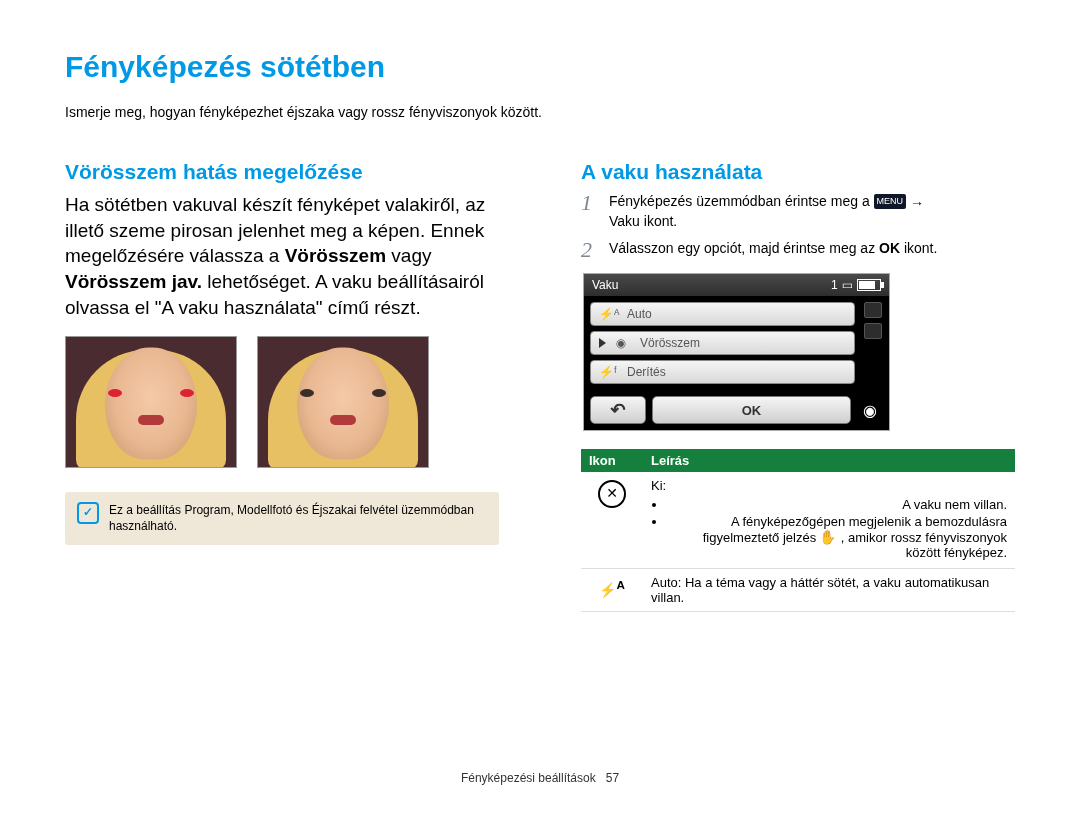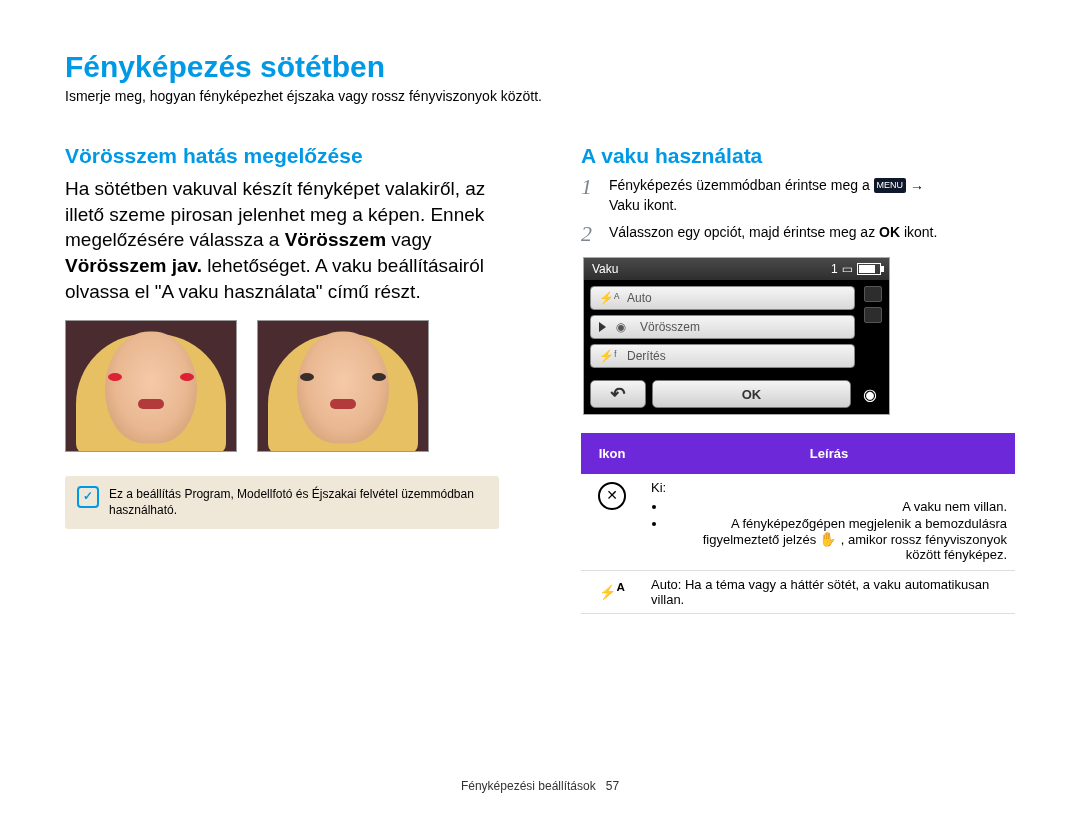--- a/index.html
+++ b/index.html
@@ -12,21 +12,21 @@
     overflow: hidden;
     position: relative;
   }
   .page {
     padding: 50px 65px 0 65px;
   }
   .title {
     color: #0099e5;
     font-size: 30px;
     font-weight: bold;
-    margin: 0 0 4px 0;
+    margin: 0 0 20px 0;
   }
   .subtitle {
     font-size: 14px;
     margin: 0 0 40px 0;
   }
   .cols {
     display: flex;
     gap: 82px;
   }
   .col {
@@ -142,34 +142,34 @@
     border-radius:5px; height:26px; display:flex; align-items:center; justify-content:center;
     font-weight:bold; color:#333;
   }
   .lcd-btn.back { width:54px; font-size:18px; }
   .lcd-btn.ok { flex:1; font-size:13px; }
   .lcd-bottom .eye-ic { width:26px; text-align:center; color:#fff; font-size:16px; }
 
   
   .desc-table { width: 100%; border-collapse: collapse; font-size:13px; }
   .desc-table th {
-    background:#6d28d9; color:#fff; font-weight:bold; text-align:center;
-    padding:13px 8px; font-size:13px;
+    background:#15803d; color:#fff; font-weight:bold; text-align:left;
+    padding:4px 8px; font-size:13px;
   }
   .desc-table td {
     padding:6px 8px; vertical-align:top; border-bottom:1px solid #ddd;
   }
   .desc-table td.ic { width:46px; text-align:center; font-size:22px; }
   .desc-table td.ic .flashauto { font-size:14px; font-weight:bold; }
   .desc-bullets { margin:4px 0 0 0; padding-left:16px; }
   .desc-bullets li { margin:2px 0;text-align:right; }
   .hand-icon { font-size:14px; }
 
   .footer {
-    position:absolute; bottom:22px; left:0; right:0;
+    position:absolute; bottom:30px; left:0; right:0;
     text-align:center; font-size:12px; color:#333;
   }
 </style>
 </head>
 <body>
 
 <div class="page">
 
   <h1 class="title">Fényképezés sötétben</h1>
   <p class="subtitle">Ismerje meg, hogyan fényképezhet éjszaka vagy rossz fényviszonyok között.</p>

